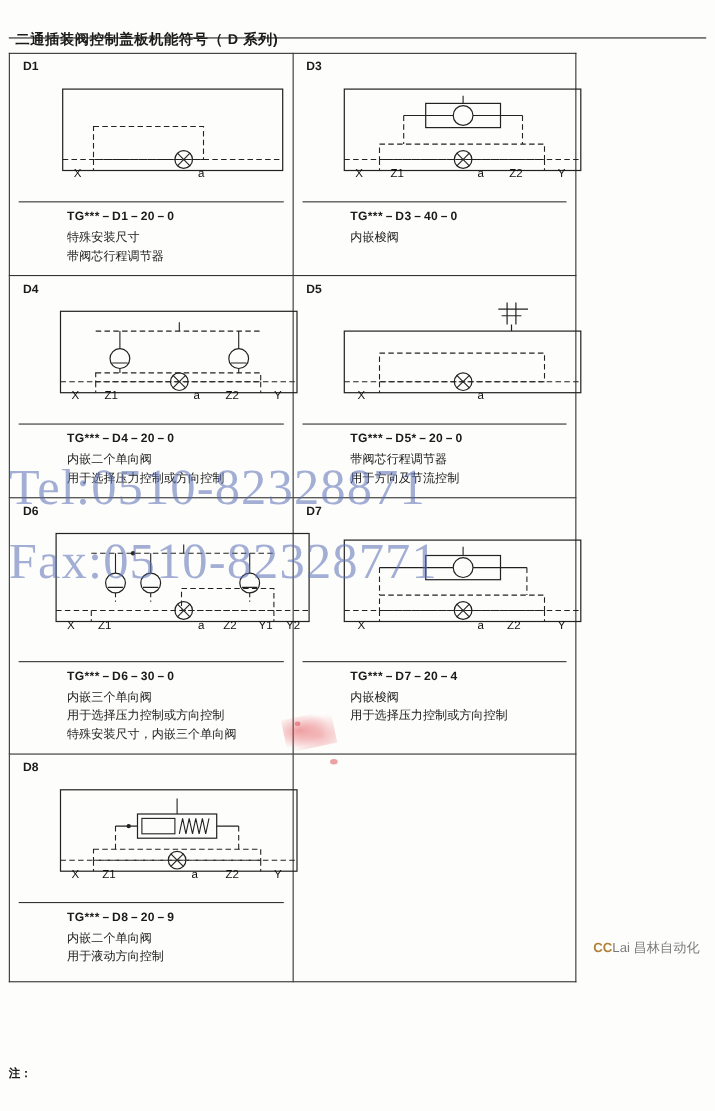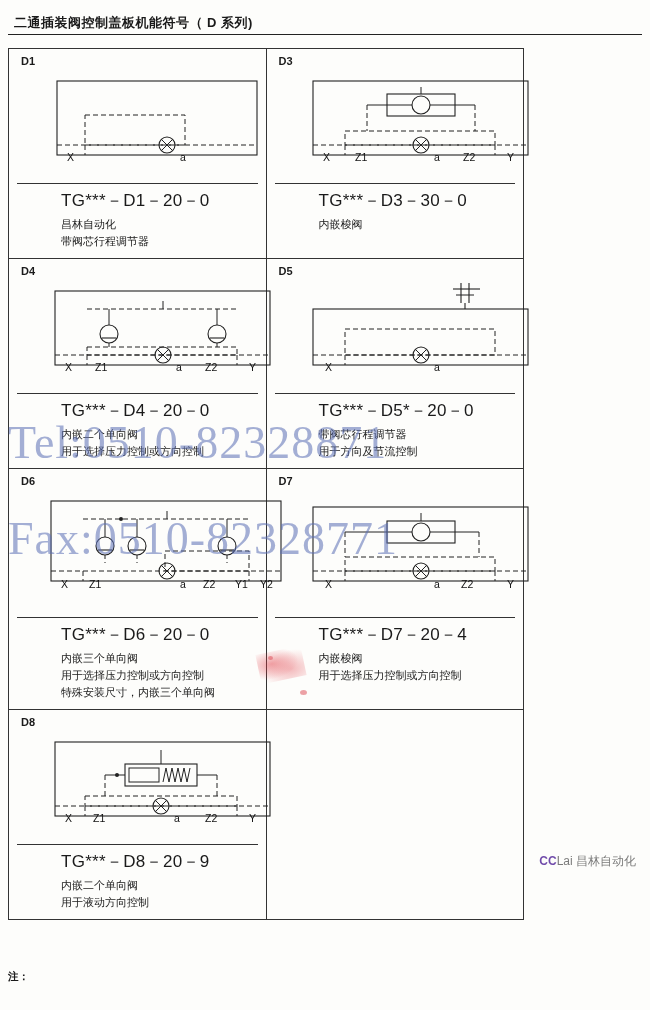--- a/index.html
+++ b/index.html
@@ -5,21 +5,21 @@
   html,body{margin:0;padding:0;background:#fdfdfb;}
   body{
     width:650px;height:1010px;position:relative;overflow:hidden;
     font-family:"Liberation Sans","DejaVu Sans",sans-serif;
     color:#1a1a1a;
   }
   .page{position:relative;width:650px;height:1010px;}
 
   
   .title-bar{
-    position:absolute;left:0;top:4px;width:574px;height:38px;
+    position:absolute;left:0;top:17px;width:574px;height:38px;
     display:flex;align-items:center;
   }
   .title-text{
     font-size:13px;font-weight:bold;letter-spacing:.5px;
     padding-left:14px;
   }
   .title-rule{
     position:absolute;left:8px;top:34px;width:634px;height:0;
     border-top:1px solid #222;
   }
@@ -42,21 +42,21 @@
   .sym{position:relative;height:112px;margin:2px 0 0 0;}
   .sym.tall{height:126px;}
   .sym svg{position:absolute;left:0;top:0;}
 
   
   .cell-divider{
     border-top:1px solid #333;margin:2px 0 5px 0;
   }
 
   .desc{margin-left:44px;}
-  .desc .model{font-size:17px;font-weight:normal;margin-bottom:4px;letter-spacing:.3px;}
+  .desc .model{font-size:11px;font-weight:bold;margin-bottom:4px;letter-spacing:.3px;}
   .desc .line{font-size:11px;line-height:17px;}
 
   
   .note{
     position:absolute;left:8px;top:968px;width:634px;
     font-size:10.5px;line-height:16px;
   }
   .note .nrow{display:flex;}
   .note .nlabel{font-weight:bold;white-space:nowrap;margin-right:4px;}
 
@@ -65,26 +65,26 @@
     position:absolute;left:0;top:0;width:650px;height:872px;
     pointer-events:none;
   }
   .wm-tel,.wm-fax{
     position:absolute;
     font-family:"Liberation Serif","DejaVu Serif",serif;
     font-size:46px;color:#5b6fb5;opacity:.55;white-space:nowrap;
     letter-spacing:1px;
   }
   .wm-tel{left:8px;top:416px;}
-  .wm-fax{left:8px;top:512px;text-align:center;}
+  .wm-fax{left:8px;top:483px;text-align:center;}
   .wm-logo{
     position:absolute;right:14px;bottom:2px;
     font-size:12px;color:#5a5a5a;opacity:.8;white-space:nowrap;
   }
-  .wm-logo .cc{color:#4c1d95;font-weight:bold;}
+  .wm-logo .cc{color:#a16207;font-weight:bold;}
   .wm-smear{
     position:absolute;left:258px;top:650px;width:46px;height:30px;
     background:radial-gradient(ellipse at 30% 40%, rgba(225,60,70,.45) 0%, rgba(225,60,70,0) 60%),
                radial-gradient(ellipse at 70% 70%, rgba(225,60,70,.35) 0%, rgba(225,60,70,0) 65%);
     transform:rotate(-12deg);
   }
   .wm-dot{
     position:absolute;background:rgba(220,70,80,.5);border-radius:50%;
   }
 </style>
@@ -120,21 +120,21 @@
               <line x1="144.3" y1="70.3" x2="155.7" y2="81.7" stroke="#222" stroke-width="1"></line>
               <line x1="155.7" y1="70.3" x2="144.3" y2="81.7" stroke="#222" stroke-width="1"></line>
 
               <text x="50" y="92" font-size="10.5" font-family="Liberation Sans, sans-serif" fill="#111">X</text>
               <text x="163" y="92" font-size="10.5" font-family="Liberation Sans, sans-serif" fill="#111">a</text>
             </svg>
           </div>
           <div class="cell-divider"></div>
           <div class="desc">
             <div class="model">TG***－D1－20－0</div>
-            <div class="line">昌林自动化</div>
+            <div class="line">特殊安装尺寸</div>
             <div class="line">带阀芯行程调节器</div>
           </div>
         </div>
       </td>
 
       <td>
         <div class="cell">
           <div class="code">D3</div>
           <div class="sym">
             <svg width="300" height="112" viewBox="0 0 300 112">
@@ -161,21 +161,21 @@
               <line x1="151.7" y1="70.3" x2="140.3" y2="81.7" stroke="#222" stroke-width="1"></line>
               <text x="48" y="92" font-size="10.5" font-family="Liberation Sans, sans-serif" fill="#111">X</text>
               <text x="80" y="92" font-size="10.5" font-family="Liberation Sans, sans-serif" fill="#111">Z1</text>
               <text x="159" y="92" font-size="10.5" font-family="Liberation Sans, sans-serif" fill="#111">a</text>
               <text x="188" y="92" font-size="10.5" font-family="Liberation Sans, sans-serif" fill="#111">Z2</text>
               <text x="232" y="92" font-size="10.5" font-family="Liberation Sans, sans-serif" fill="#111">Y</text>
             </svg>
           </div>
           <div class="cell-divider"></div>
           <div class="desc">
-            <div class="model">TG***－D3－30－0</div>
+            <div class="model">TG***－D3－40－0</div>
             <div class="line">内嵌梭阀</div>
             <div class="line" style="visibility:hidden">&nbsp;</div>
           </div>
         </div>
       </td>
     </tr>
 
     <tr>
 
       <td>
@@ -292,21 +292,21 @@
               <text x="44" y="99" font-size="10.5" font-family="Liberation Sans, sans-serif" fill="#111">X</text>
               <text x="72" y="99" font-size="10.5" font-family="Liberation Sans, sans-serif" fill="#111">Z1</text>
               <text x="163" y="99" font-size="10.5" font-family="Liberation Sans, sans-serif" fill="#111">a</text>
               <text x="186" y="99" font-size="10.5" font-family="Liberation Sans, sans-serif" fill="#111">Z2</text>
               <text x="218" y="99" font-size="10.5" font-family="Liberation Sans, sans-serif" fill="#111">Y1</text>
               <text x="243" y="99" font-size="10.5" font-family="Liberation Sans, sans-serif" fill="#111">Y2</text>
             </svg>
           </div>
           <div class="cell-divider"></div>
           <div class="desc">
-            <div class="model">TG***－D6－20－0</div>
+            <div class="model">TG***－D6－30－0</div>
             <div class="line">内嵌三个单向阀</div>
             <div class="line">用于选择压力控制或方向控制</div>
             <div class="line">特殊安装尺寸，内嵌三个单向阀</div>
           </div>
         </div>
       </td>
 
       <td>
         <div class="cell">
           <div class="code">D7</div>

